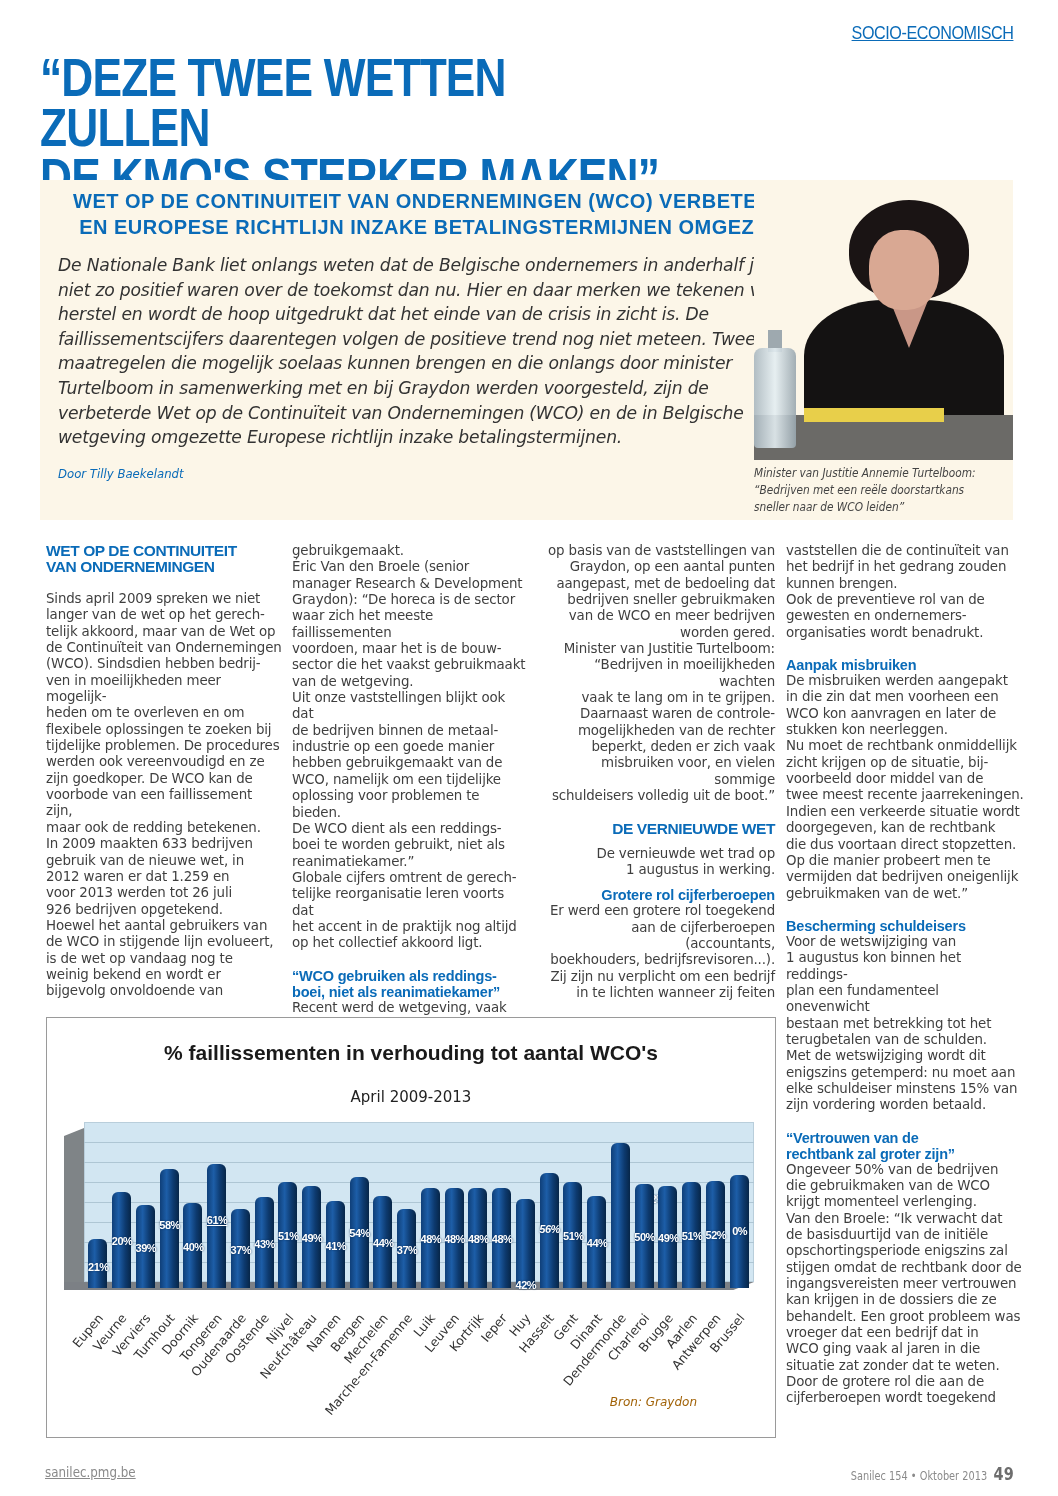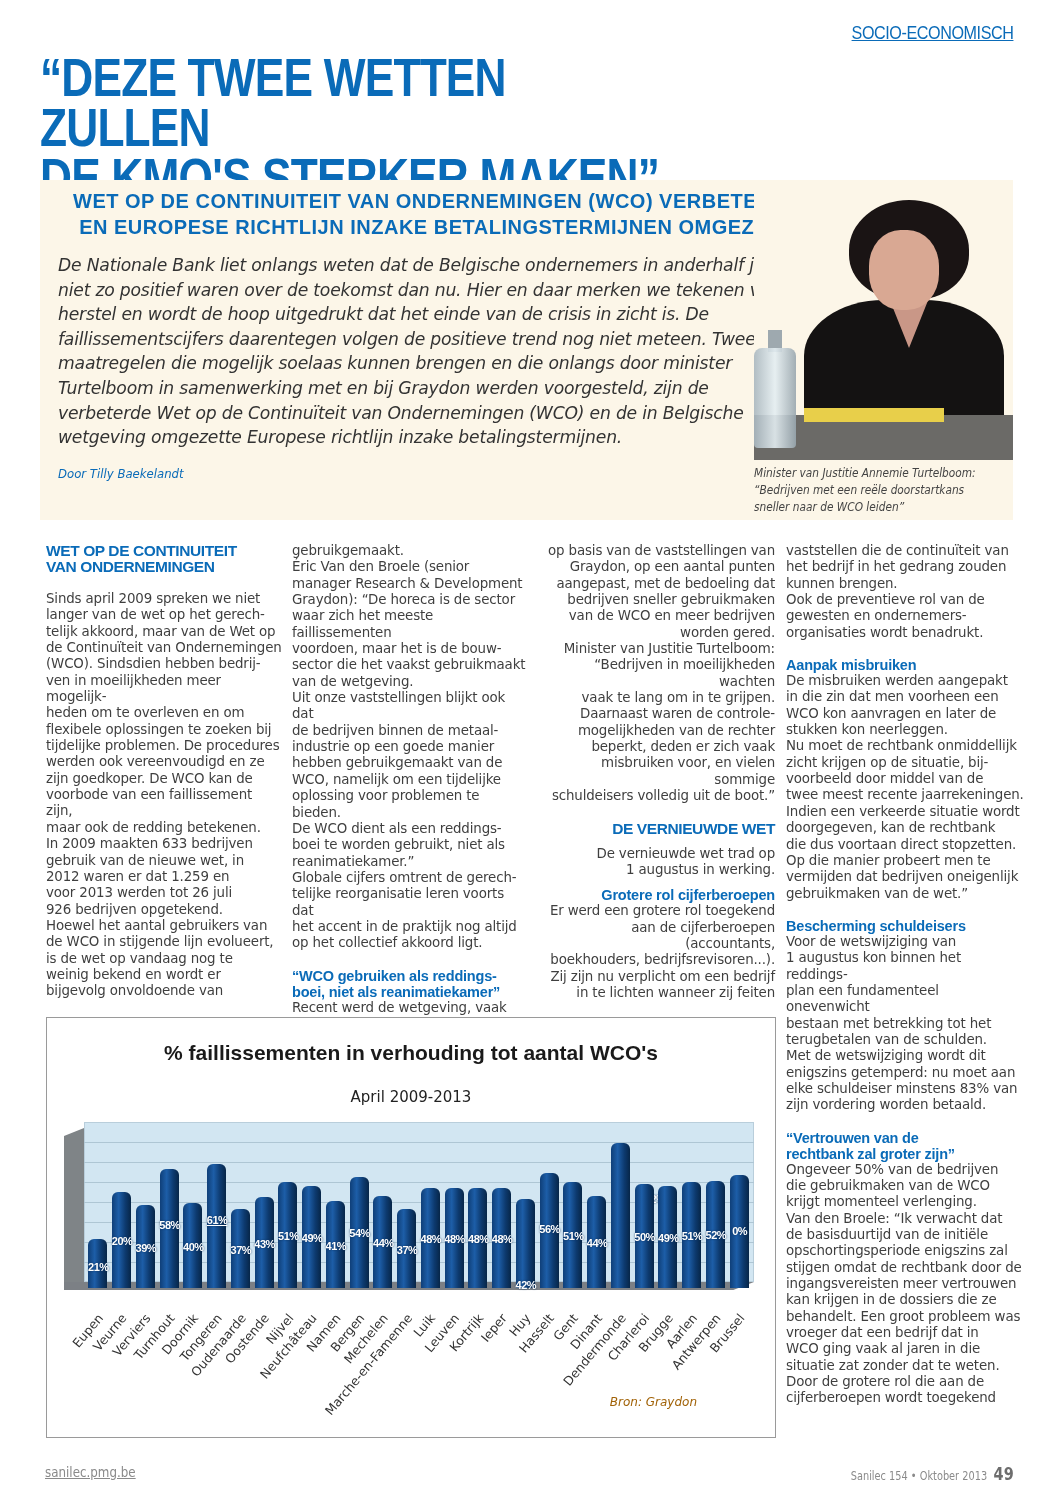--- a/index.html
+++ b/index.html
@@ -259,21 +259,21 @@
 gebruikmaken van de wet.”</p>
   <div class="gap"></div>
   <div class="h-sub">Bescherming schuldeisers</div>
   <p>Voor de wetswijziging van
 1 augustus kon binnen het reddings-
 plan een fundamenteel onevenwicht
 bestaan met betrekking tot het
 terugbetalen van de schulden.
 Met de wetswijziging wordt dit
 enigszins getemperd: nu moet aan
-elke schuldeiser minstens 83% van
+elke schuldeiser minstens 15% van
 zijn vordering worden betaald.</p>
   <div class="gap"></div>
   <p class="h-sub" style="white-space:pre-line;">“Vertrouwen van de
 rechtbank zal groter zijn”</p>
   <p>Ongeveer 50% van de bedrijven
 die gebruikmaken van de WCO
 krijgt momenteel verlenging.
 Van den Broele: “Ik verwacht dat
 de basisduurtijd van de initiële
 opschortingsperiode enigszins zal
@@ -334,21 +334,21 @@
       <div class="bar-label" style="left: 346.875px; top: 111px;">48%</div>
       <div class="bar" style="left: 380.625px; height: 100px; bottom: auto; top: 66px; position: absolute;"></div>
       <div class="bar-label" style="left: 370.625px; top: 111px;">48%</div>
       <div class="bar" style="left: 404.375px; height: 100px; bottom: auto; top: 66px; position: absolute;"></div>
       <div class="bar-label" style="left: 394.375px; top: 111px;">48%</div>
       <div class="bar" style="left: 428.125px; height: 100px; bottom: auto; top: 66px; position: absolute;"></div>
       <div class="bar-label" style="left: 418.125px; top: 111px;">48%</div>
       <div class="bar" style="left: 451.875px; height: 88.75px; bottom: auto; top: 77.25px; position: absolute;"></div>
       <div class="bar-label" style="left: 441.875px; top: 117.188px; margin-top: 40px;">42%</div>
       <div class="bar" style="left: 475.625px; height: 115px; bottom: auto; top: 51px; position: absolute;"></div>
-      <div class="bar-label" style="left: 465.625px; top: 101px;">56%</div>
+      <div class="bar-label" style="left: 465.625px; top: 101px; font-style: italic;">56%</div>
       <div class="bar" style="left: 499.375px; height: 105.625px; bottom: auto; top: 60.375px; position: absolute;"></div>
       <div class="bar-label" style="left: 489.375px; top: 107.906px;">51%</div>
       <div class="bar" style="left: 523.125px; height: 92.5px; bottom: auto; top: 73.5px; position: absolute;"></div>
       <div class="bar-label" style="left: 513.125px; top: 115.125px;">44%</div>
       <div class="bar" style="left: 546.875px; height: 145px; bottom: auto; top: 21px; position: absolute;"></div>
       <div class="bar-label" style="left: 536.875px; top: 71px; padding-left: 44px;">72%</div>
       <div class="bar" style="left: 570.625px; height: 103.75px; bottom: auto; top: 62.25px; position: absolute;"></div>
       <div class="bar-label" style="left: 560.625px; top: 108.938px;">50%</div>
       <div class="bar" style="left: 594.375px; height: 101.875px; bottom: auto; top: 64.125px; position: absolute;"></div>
       <div class="bar-label" style="left: 584.375px; top: 109.969px;">49%</div>

